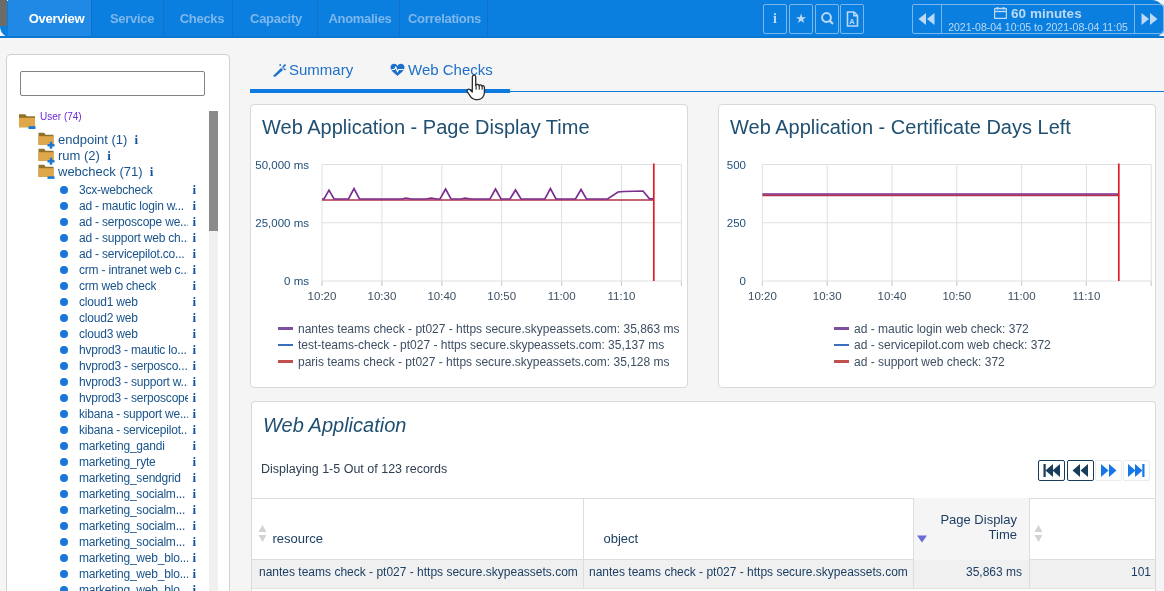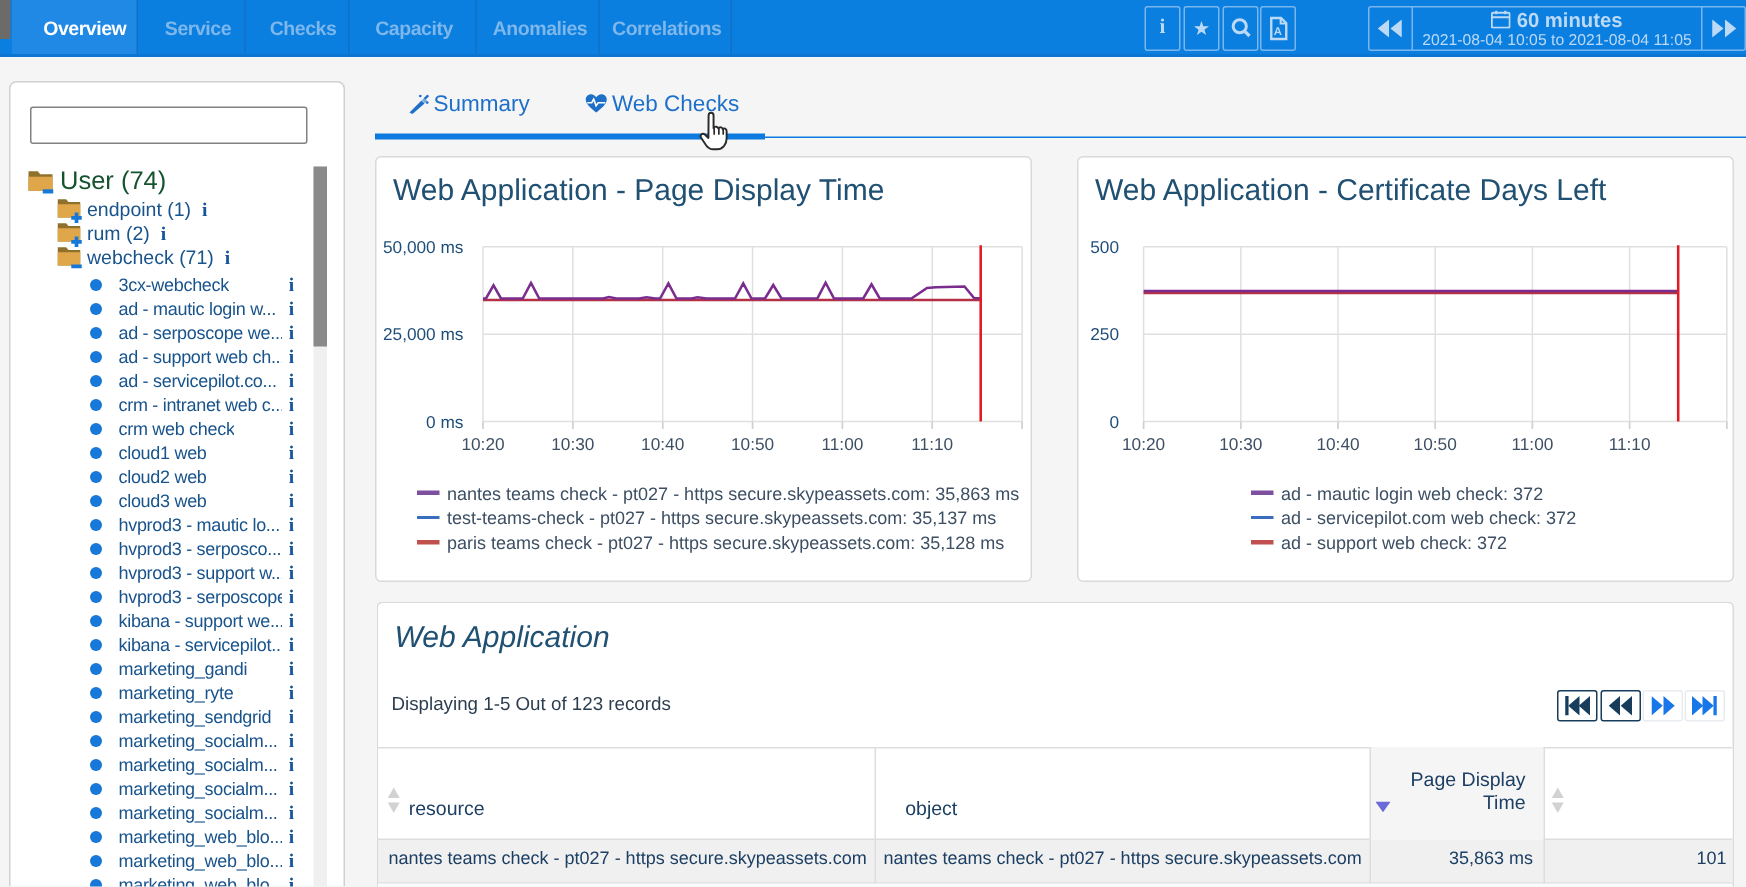--- a/index.html
+++ b/index.html
@@ -1,20 +1,20 @@
 <!DOCTYPE html>
 <html><head>
 <meta charset="utf-8">
 <style>
   * { margin:0; padding:0; box-sizing:border-box; }
   html,body { width:1164px; height:591px; overflow:hidden; background:#f5f5f6;
     font-family:"Liberation Sans", sans-serif; position:relative; }
   .abs { position:absolute; }
   
-  #nav { position:absolute; left:0; top:0; width:1164px; height:38px; background:#0a7fe0; }
+  #nav { position:absolute; left:0; top:0; width:1164px; height:38px; background:#0a7fe0;border-radius:12px; }
   #nav .darkblk { position:absolute; left:0; top:0; width:7px; height:26px; background:#6d6b68; }
   .navtab { position:absolute; top:0; height:37px; line-height:37px; text-align:center;
     font-size:13px; letter-spacing:-0.3px; font-weight:bold; color:#7db7ec; border-right:1px solid #1071c5; }
   .navtab.active { background:#2089e6; color:#fff; }
   #nav .botline { position:absolute; left:0; top:36px; width:1164px; height:2px; background:#0b76d2; }
   .topbtn { position:absolute; top:4px; height:30px; border:1px solid #79b6ee; border-radius:2px; }
   
   #sidebar { position:absolute; left:6px; top:54px; width:224px; height:537px;
     background:#fff; border:1px solid #d0d0d0; border-radius:5px 5px 0 0; border-bottom:none; }
   #search { position:absolute; left:13px; top:16px; width:185px; height:25px;
@@ -87,21 +87,21 @@
       </svg> 60 minutes</div>
 <div class="abs" style="left:942px;top:20.5px;width:192px;text-align:center;color:#bcd9f6;font-size:10.5px;white-space:nowrap;">2021-08-04 10:05 to 2021-08-04 11:05</div>
 </div>
 <div id="sidebar">
 <div id="search"></div>
 <svg class="abs" style="left:11px;top:57px;" width="18" height="18" viewBox="0 0 18 18">
       <path d="M1 2.2 h6.2 l1.6 2 H17 v11 H1 z" fill="#8f712c"></path>
       <path d="M1 5.8 h16 v9.4 H1 z" fill="#e0a64a"></path>
       <path d="M10.5 15.6 h7" stroke="#1878d8" stroke-width="2.8"></path>
     </svg>
-<div class="trow" style="left:33px;top:56px;font-size:17px;color:#14532d;">User (74)</div>
+<div class="trow" style="left:33px;top:56px;font-size:10px;color:#6d28d9;">User (74)</div>
 <svg class="abs" style="left:31px;top:76px;" width="17" height="18" viewBox="0 0 17 18">
       <path d="M0.5 1.8 h5.6 l1.5 1.9 H15.5 v10.3 H0.5 z" fill="#8f712c"></path>
       <path d="M0.5 5.2 h15 v8.8 H0.5 z" fill="#e0a64a"></path>
       <path d="M9.5 14.2 h7 M13 10.7 v7" stroke="#1878d8" stroke-width="2.5"></path>
     </svg>
 <div class="trow" style="left:51px;top:77px;font-size:13px;">endpoint (1)&nbsp; <span class="iic" style="position:static;">i</span></div>
 <svg class="abs" style="left:31px;top:92px;" width="17" height="18" viewBox="0 0 17 18">
       <path d="M0.5 1.8 h5.6 l1.5 1.9 H15.5 v10.3 H0.5 z" fill="#8f712c"></path>
       <path d="M0.5 5.2 h15 v8.8 H0.5 z" fill="#e0a64a"></path>
       <path d="M9.5 14.2 h7 M13 10.7 v7" stroke="#1878d8" stroke-width="2.5"></path>

